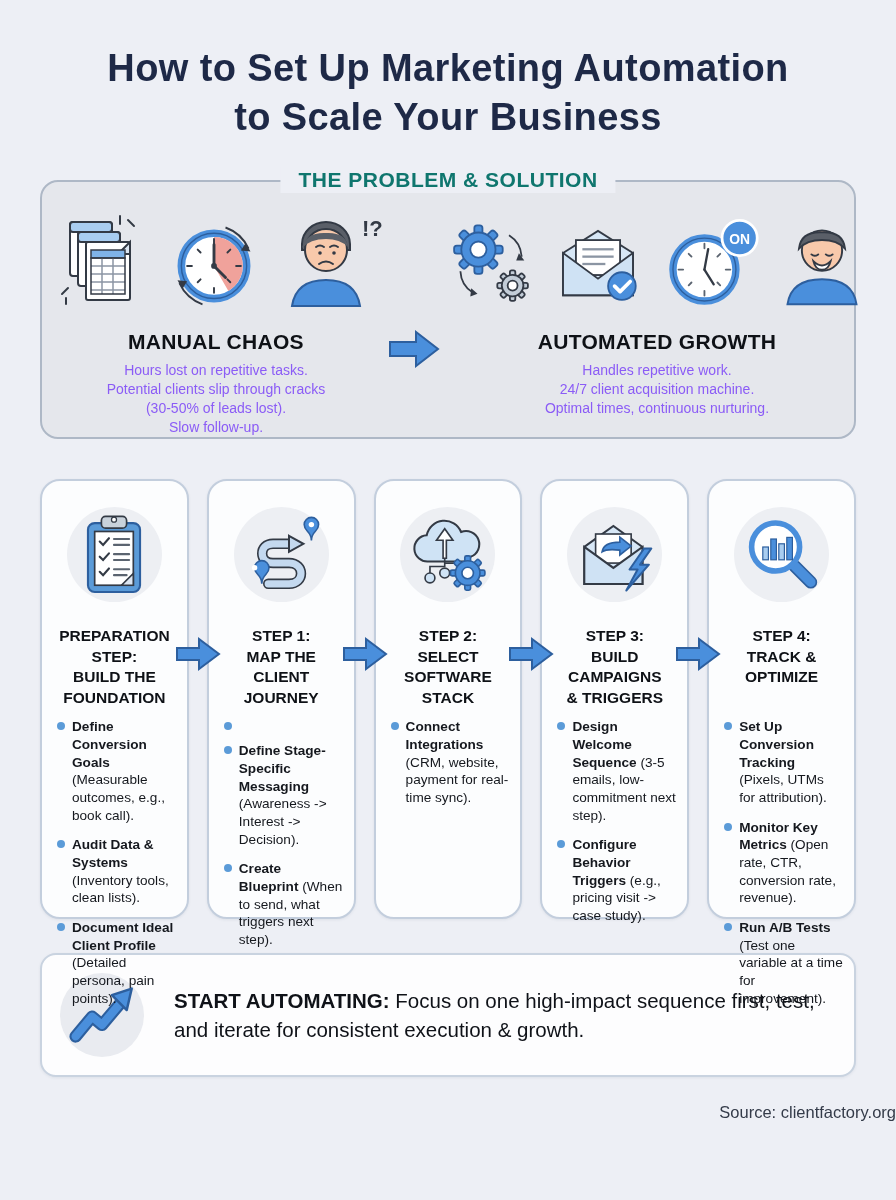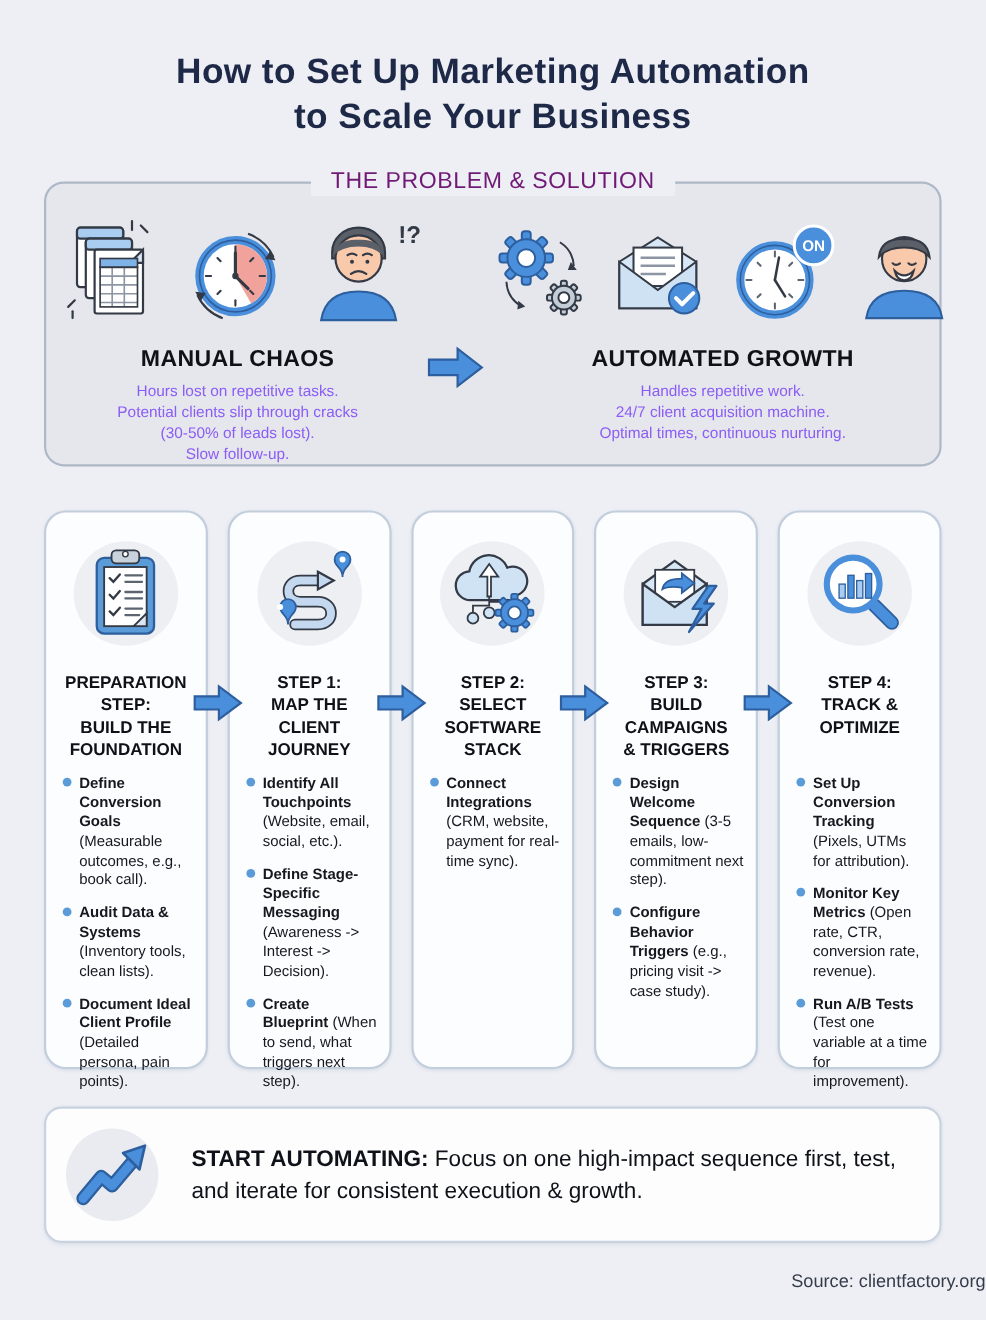--- a/index.html
+++ b/index.html
@@ -7,55 +7,55 @@
     width:896px;height:1200px;
     background:#edeff5;
     font-family:"Liberation Sans",sans-serif;
     color:#14181f;
     overflow:hidden;
     position:relative;
   }
   .page-title{
     padding-top:44px;
     text-align:center;
-    font-size:32px;
+    font-size:38px;
     font-weight:800;
     color:#1e2947;
     line-height:1.28;
     letter-spacing:.4px;
   }
   
   .ps-section{position:relative;margin:26px 40px 0;height:272px;}
   .ps-box{
     position:absolute;left:0;right:0;top:13px;bottom:0;
     background:#e5e7ec;
     border:2px solid #aeb8c6;
     border-radius:18px;
   }
   .ps-label{
     position:absolute;top:0;left:50%;transform:translateX(-50%);
     background:#edeff5;
     padding:0 18px;
-    font-size:21px;font-weight:400;letter-spacing:.5px;
-    color:#701a75;white-space:nowrap;z-index:2;line-height:26px;
+    font-size:21px;font-weight:700;letter-spacing:.5px;
+    color:#0f766e;white-space:nowrap;z-index:2;line-height:26px;
   }
   .ps-inner{
     position:absolute;left:0;right:0;top:13px;bottom:0;
     display:flex;align-items:flex-start;
     padding:30px 10px 0;box-sizing:border-box;
   }
   .ps-half{flex:1;text-align:center;}
   .icon-row{display:flex;justify-content:center;align-items:center;gap:16px;height:108px;}
   .ps-heading{font-size:21px;font-weight:800;margin-top:12px;color:#0e1116;letter-spacing:.3px;}
   .ps-text{font-size:14px;line-height:1.36;margin-top:7px;color:#8b5cf6;}
   .mid-arrow{width:64px;flex:none;display:flex;justify-content:center;margin-top:120px;}
   
   .steps{position:relative;margin:40px 40px 0;display:flex;gap:18px;}
   .card{
-    flex:1;height:508px;box-sizing:border-box;
+    flex:1;height:440px;box-sizing:border-box;
     background:#fcfdfe;
     border:2px solid #c3cedd;
     border-radius:20px;
     padding:14px 9px 10px;
     box-shadow:0 1px 3px rgba(40,60,90,.08);
   }
   .card-icon{width:95px;height:95px;border-radius:50%;background:#edeff3;margin:12px auto 0;display:flex;align-items:center;justify-content:center;}
   .card-title{margin-top:24px;text-align:center;font-size:15.5px;font-weight:800;line-height:1.32;color:#0e1116;min-height:84px;}
   .bullets{margin-top:8px;padding:0 2px 0 6px;}
   .bullet{display:flex;gap:7px;margin-bottom:12px;font-size:13.6px;line-height:1.3;color:#15181e;}
@@ -324,21 +324,20 @@
     </div>
     <div class="card-title">
       <div>STEP 1:</div>
         <div>MAP THE</div>
       <div>CLIENT</div>
         <div>JOURNEY</div>
     </div>
     <div class="bullets">
       <div class="bullet">
           <span class="dot"></span>
-          <span><b>Identify All Touchpoints</b> <span>(Website, email, social, etc.).</span></span>
         </div>
       <div class="bullet">
           <span class="dot"></span>
           <span><b>Define Stage-Specific Messaging</b> <span>(Awareness -&gt; Interest -&gt; Decision).</span></span>
         </div>
       <div class="bullet">
           <span class="dot"></span>
           <span><b>Create Blueprint</b> <span>(When to send, what triggers next step).</span></span>
         </div>
     </div>

